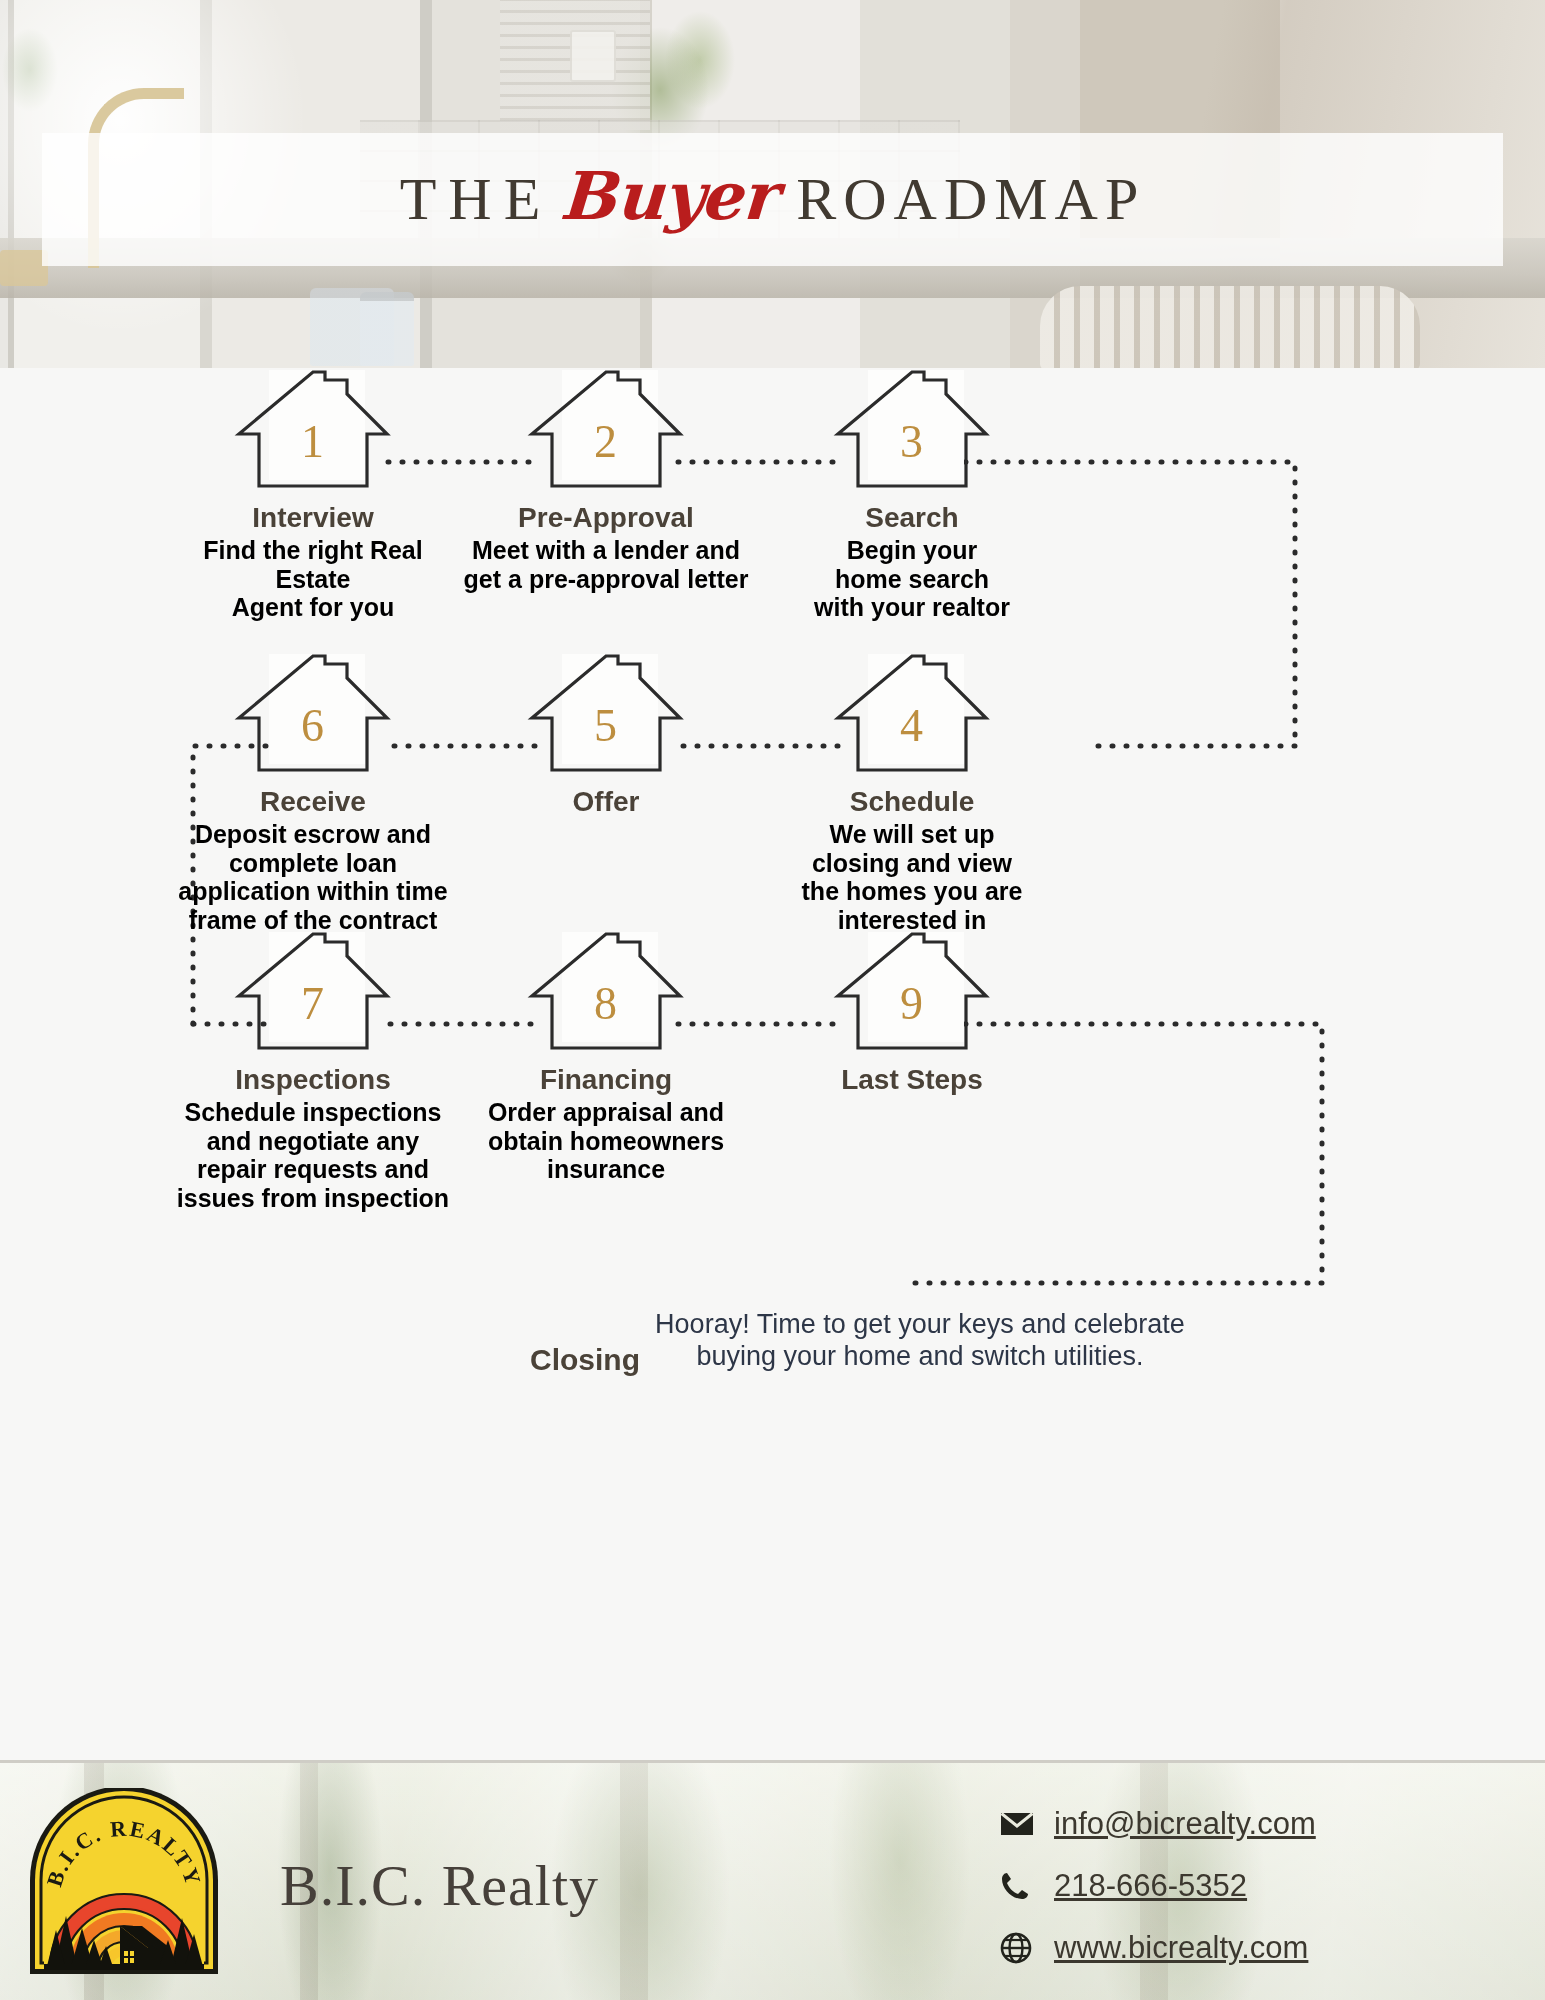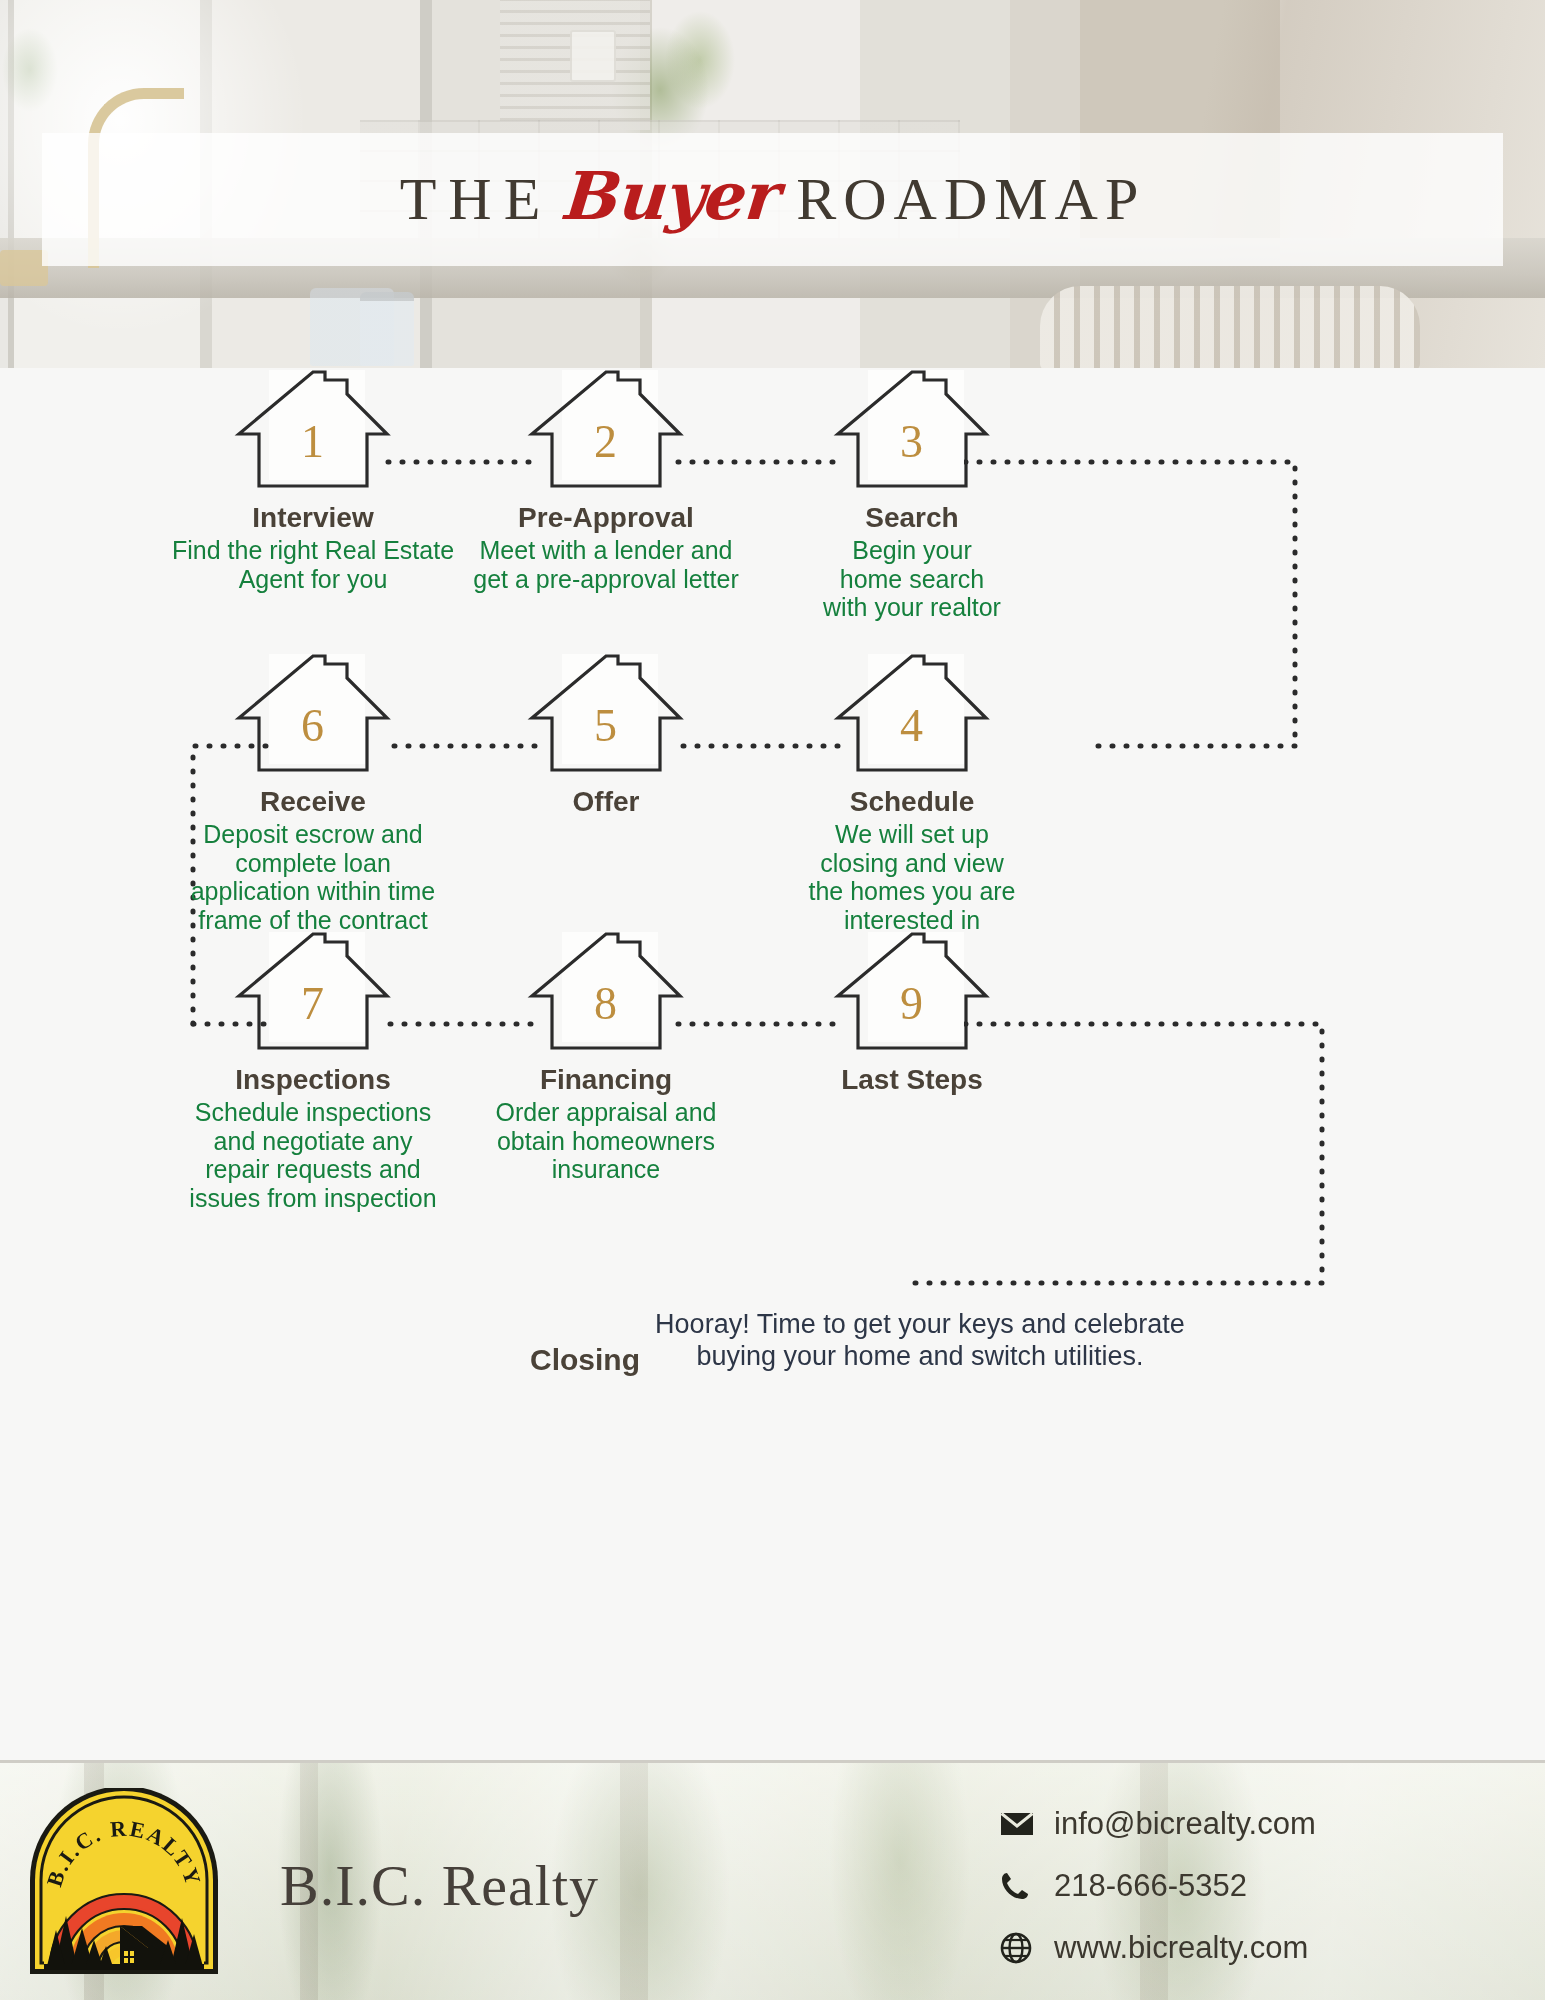--- a/index.html
+++ b/index.html
@@ -217,23 +217,23 @@
     font-family: "Liberation Sans", sans-serif;
     font-weight: bold;
     font-size: 28px;
     color: #4a4238;
     margin-top: 10px;
     line-height: 1.15;
   }
   .node-body {
     text-align: center;
     font-family: "Liberation Sans", sans-serif;
-    font-weight: 400;
+    font-weight: 700;
     font-size: 25px;
-    color: #15803d;
+    color: #000000;
     line-height: 1.14;
     margin-top: 2px;
     white-space: pre-line;
   }
 
   
   .closing-wrap { position: absolute; }
   .closing-head {
     position: absolute;
     font-family: "Liberation Sans", sans-serif;
@@ -317,20 +317,21 @@
     width: 44px;
     display: flex; align-items: center; justify-content: flex-start;
     color: #2e2b25;
   }
   .contact-row .ctext {
     font-family: "Liberation Sans", sans-serif;
     font-size: 31px;
     color: #3c382f;
     margin-left: 10px;
     white-space: nowrap;
+    text-decoration: underline;
   }
 </style>
 </head>
 <body>
 
 <div class="page">
 
   <div class="hero">
     <div class="hero-photo"></div>
     <div class="hero-shade"></div>

